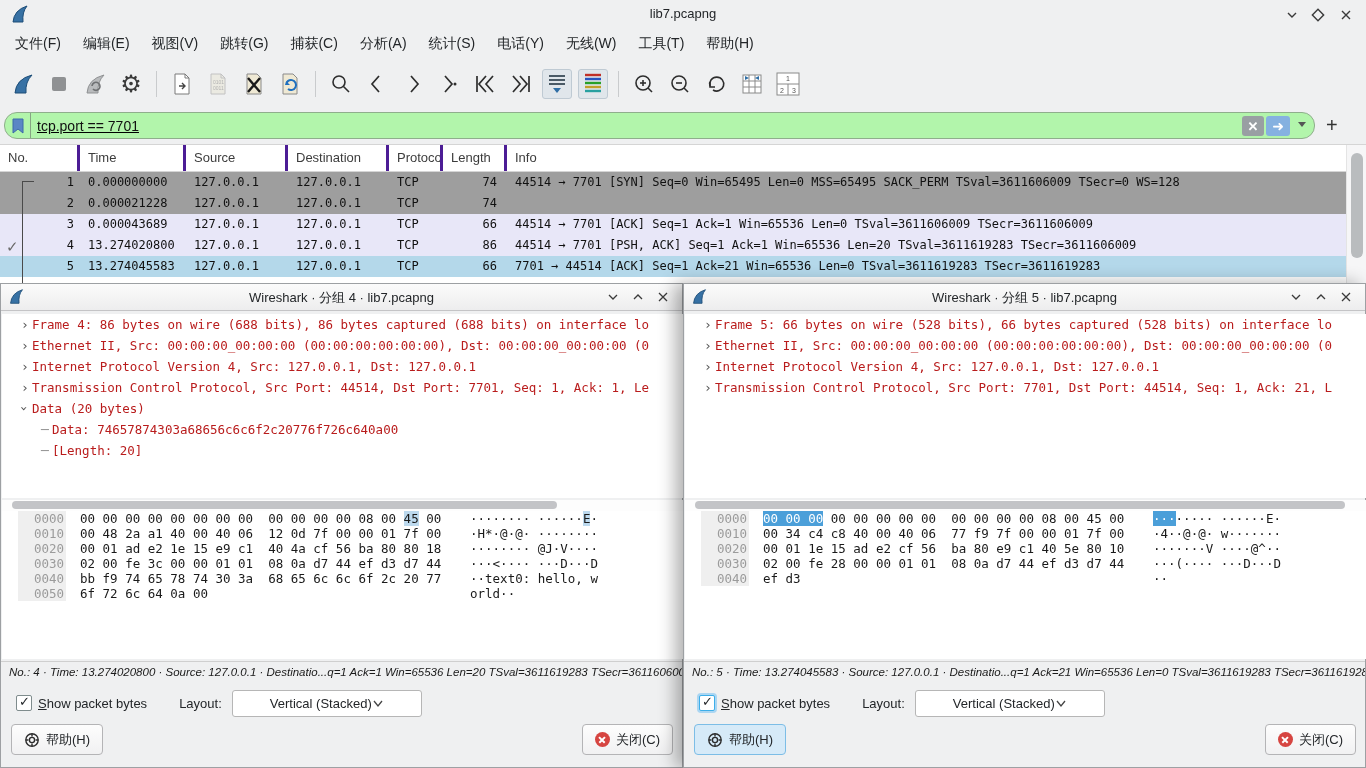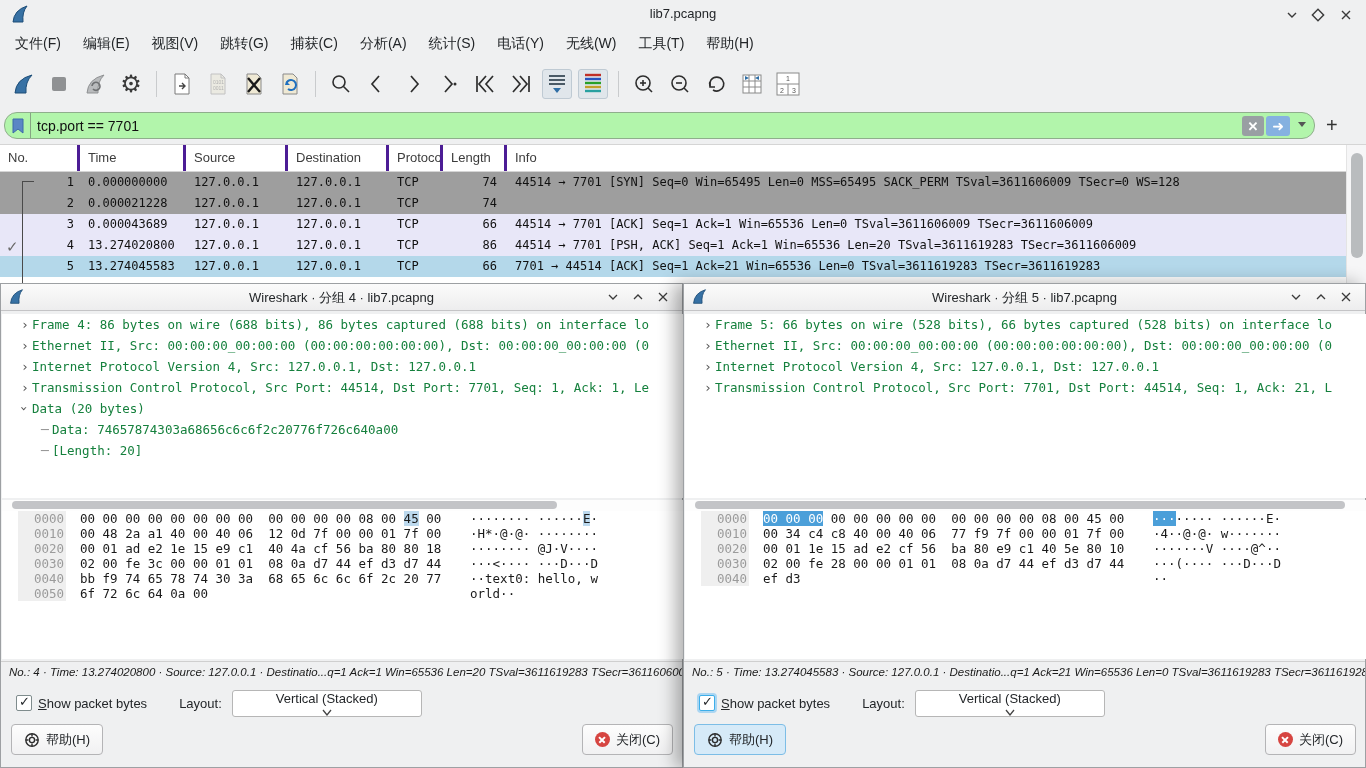--- a/index.html
+++ b/index.html
@@ -19,21 +19,21 @@
 
   
   #toolbar { position:absolute; left:0; top:60px; width:1366px; height:47px; display:flex; align-items:center; padding-left:8px; }
   .tbtn { width:30px; height:30px; display:flex; align-items:center; justify-content:center; margin-right:6px; border-radius:3px; }
   .tbtn.active { background:#e0e6eb; border:1px solid #bfcad3; }
   .tsep { width:1px; height:26px; background:#c9cbcd; margin:0 10px 0 4px; }
   .gear-glyph { font-size:24px; color:#3a3a3a; line-height:1; }
 
   
   #filterbar { position:absolute; left:0; top:108px; width:1366px; height:36px; }
-  #filter-field { position:absolute; left:4px; top:4px; width:1311px; height:27px; background:#b2f5ab; border:1px solid #8fae8c; border-radius:13px; display:flex; align-items:center; }
+  #filter-field { position:absolute; left:4px; top:4px; width:1311px; height:27px; background:#b2f5ab; border:1px solid #8fae8c; border-radius:13px; display:flex; align-items:center;text-decoration:underline; }
   #filter-bookmark { width:26px; height:25px; display:flex; align-items:center; justify-content:center; border-right:1px solid #86a583; }
   #filter-text { font-size:14px; color:#101010; padding-left:6px; }
   #filter-clear { position:absolute; right:50px; top:3px; width:22px; height:20px; background:#999fa3; border-radius:3px; display:flex; align-items:center; justify-content:center; color:#fff; font-size:13px; font-weight:bold; }
   #filter-apply { position:absolute; right:24px; top:3px; width:24px; height:20px; background:#85b1e0; border-radius:3px; display:flex; align-items:center; justify-content:center; color:#fff; font-size:14px; }
   #filter-caret { position:absolute; right:8px; top:9px; border-left:4px solid transparent; border-right:4px solid transparent; border-top:5px solid #555; }
   #filter-add { position:absolute; left:1326px; top:6px; font-size:20px; color:#333; }
 
   
   #packet-area { position:absolute; left:0; top:144px; width:1366px; height:139px; background:#fff; border-top:1px solid #d5d5d5; }
   .pgrid { display:grid; grid-template-columns:80px 106px 102px 101px 54px 64px 1fr; }
@@ -55,21 +55,21 @@
   .dialog { position:absolute; top:283px; width:683px; height:485px; background:#eff0f1; border:1px solid #9da0a3; }
   #dialog-left { left:0; }
   #dialog-right { left:683px; box-shadow:-8px 0 16px rgba(0,0,0,.30); }
   .dlg-titlebar { position:relative; height:27px; background:linear-gradient(#fbfbfb,#ededee); border-bottom:1px solid #c4c4c6; }
   .dlg-title { position:absolute; left:0; right:0; top:5px; text-align:center; font-size:13px; color:#232629; }
   .dlg-fin { position:absolute; left:7px; top:4px; }
   .dlg-ctl { position:absolute; top:6px; width:14px; height:14px; }
   .dlg-ctl.min { right:62px; } .dlg-ctl.max { right:37px; } .dlg-ctl.cls { right:12px; }
 
   .tree-pane { position:absolute; left:1px; top:30px; width:681px; height:184px; background:#fff; overflow:hidden; }
-  .tree-row { height:21px; display:flex; align-items:center; font-family:"DejaVu Sans Mono","Liberation Mono",monospace; font-size:12.5px; color:#15803d; white-space:pre; }
+  .tree-row { height:21px; display:flex; align-items:center; font-family:"DejaVu Sans Mono","Liberation Mono",monospace; font-size:12.5px; color:#b91c1c; white-space:pre; }
   .tree-row .tw { width:14px; margin-left:16px; color:#555; font-size:13px; display:inline-block; text-align:center; }
   .tree-row .tw::before { content:"\203A"; display:inline-block; }
   .tree-row .tw.expanded::before { transform:rotate(90deg); }
   .tree-row .tw.leaf::before { content:"\2500"; color:#999; }
   .tree-row.sub { padding-left:20px; }
 
   .hscroll { position:absolute; left:1px; top:216px; width:681px; height:11px; background:#fdfdfd; }
   .hscroll .thumb { position:absolute; top:1px; height:8px; background:#c3c4c7; border-radius:4px; }
 
   .hex-pane { position:absolute; left:1px; top:227px; width:681px; height:148px; background:#fff; overflow:hidden; }
@@ -81,21 +81,21 @@
   .hl-sel { background:#4b9fd9; color:#fff; }
 
   .dlg-status { position:absolute; left:0; top:377px; width:100%; border-top:1px solid #cfcfcf; padding:4px 0 0 8px; font-size:11.5px; font-style:italic; color:#1a1a1a; white-space:nowrap; overflow:hidden; }
   .dlg-controls { position:absolute; left:0; top:402px; width:100%; height:34px; display:flex; align-items:center; }
   .cbx { width:16px; height:16px; margin-left:15px; background:#fff; border:1px solid #7f8c8d; border-radius:2px; position:relative; }
   .cbx::after { content:"\2713"; position:absolute; left:2px; top:-2px; font-size:13px; color:#232629; }
   .cbx.focused { border-color:#3daee9; box-shadow:0 0 0 2px #abd6f2; }
   .spb-label { margin-left:6px; font-size:13px; color:#232629; }
   .spb-label::first-letter { text-decoration:underline; }
   .layout-label { margin-left:32px; font-size:13px; color:#232629; }
-  .layout-select { margin-left:10px; width:190px; height:27px; background:#fff; border:1px solid #b6b6b6; border-radius:3px; display:flex; align-items:center; justify-content:center; padding:0 22px; font-size:13px; color:#232629;flex-direction:column; }
+  .layout-select { margin-left:10px; width:190px; height:27px; background:#fff; border:1px solid #b6b6b6; border-radius:3px; display:flex; align-items:center; justify-content:center; padding:0 22px; font-size:13px; color:#232629; }
 
   .dlg-buttons { position:absolute; left:0; top:440px; width:100%; height:34px; }
   .btn { position:absolute; height:31px; display:flex; align-items:center; gap:6px; padding:0 12px; background:linear-gradient(#fdfdfd,#f1f1f2); border:1px solid #b4b4b6; border-radius:4px; font-size:13px; color:#232629; }
   .btn.help { left:10px; }
   .btn.close-btn { right:9px;margin-left:12px; }
   .btn.focused { background:#d6eaf8; border-color:#7cbde6; }
 
   .closedot { width:15px; height:15px; border-radius:50%; background:#d64541; position:relative; }
   .closedot::before, .closedot::after { content:""; position:absolute; left:3.5px; top:6.8px; width:8px; height:1.6px; background:#fff; }
   .closedot::before { transform:rotate(45deg); } .closedot::after { transform:rotate(-45deg); }

